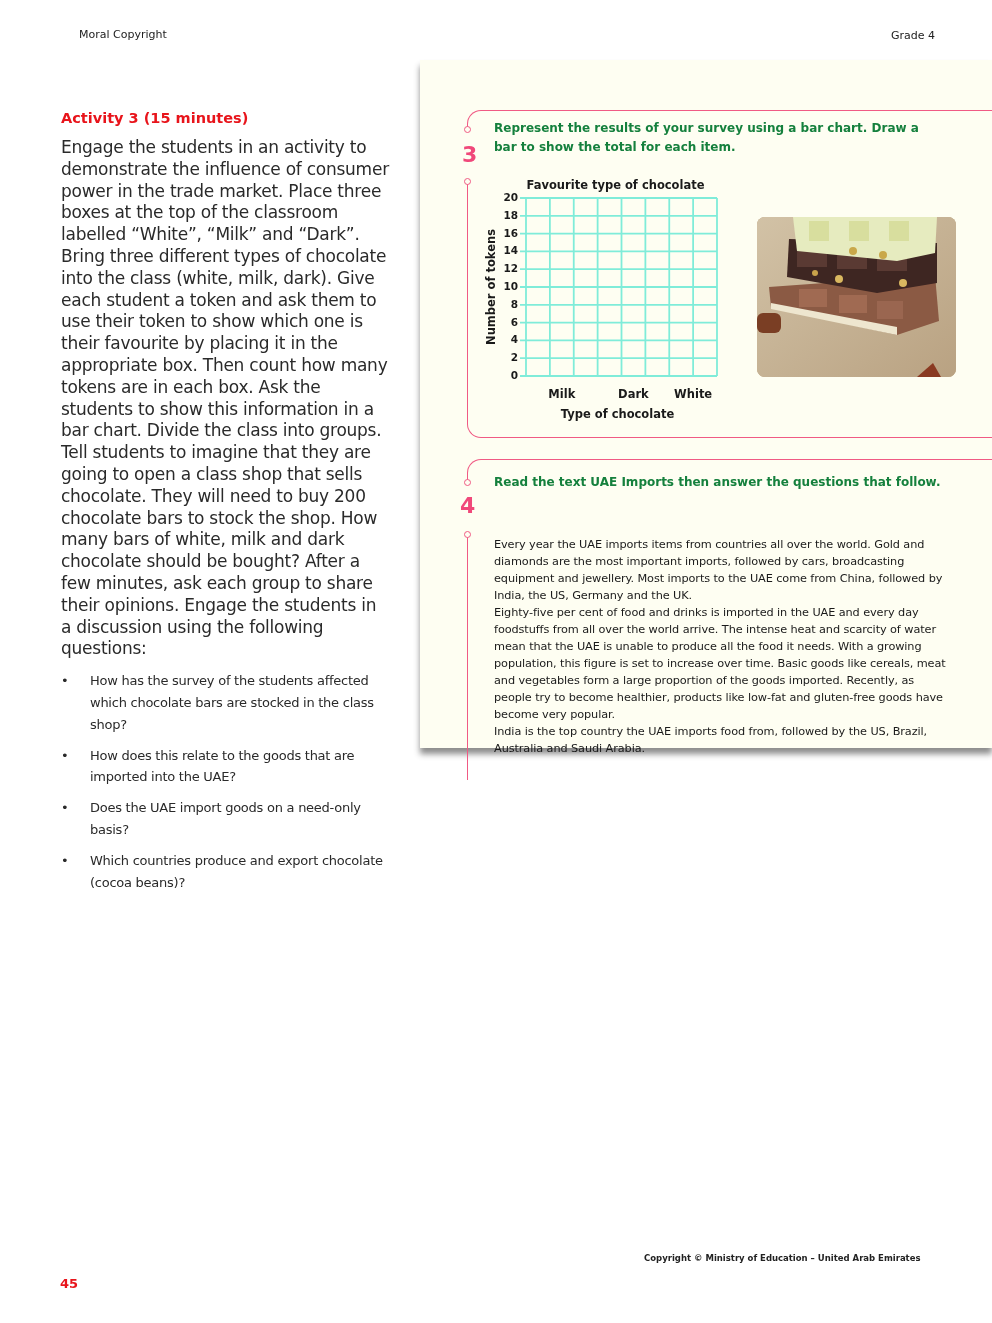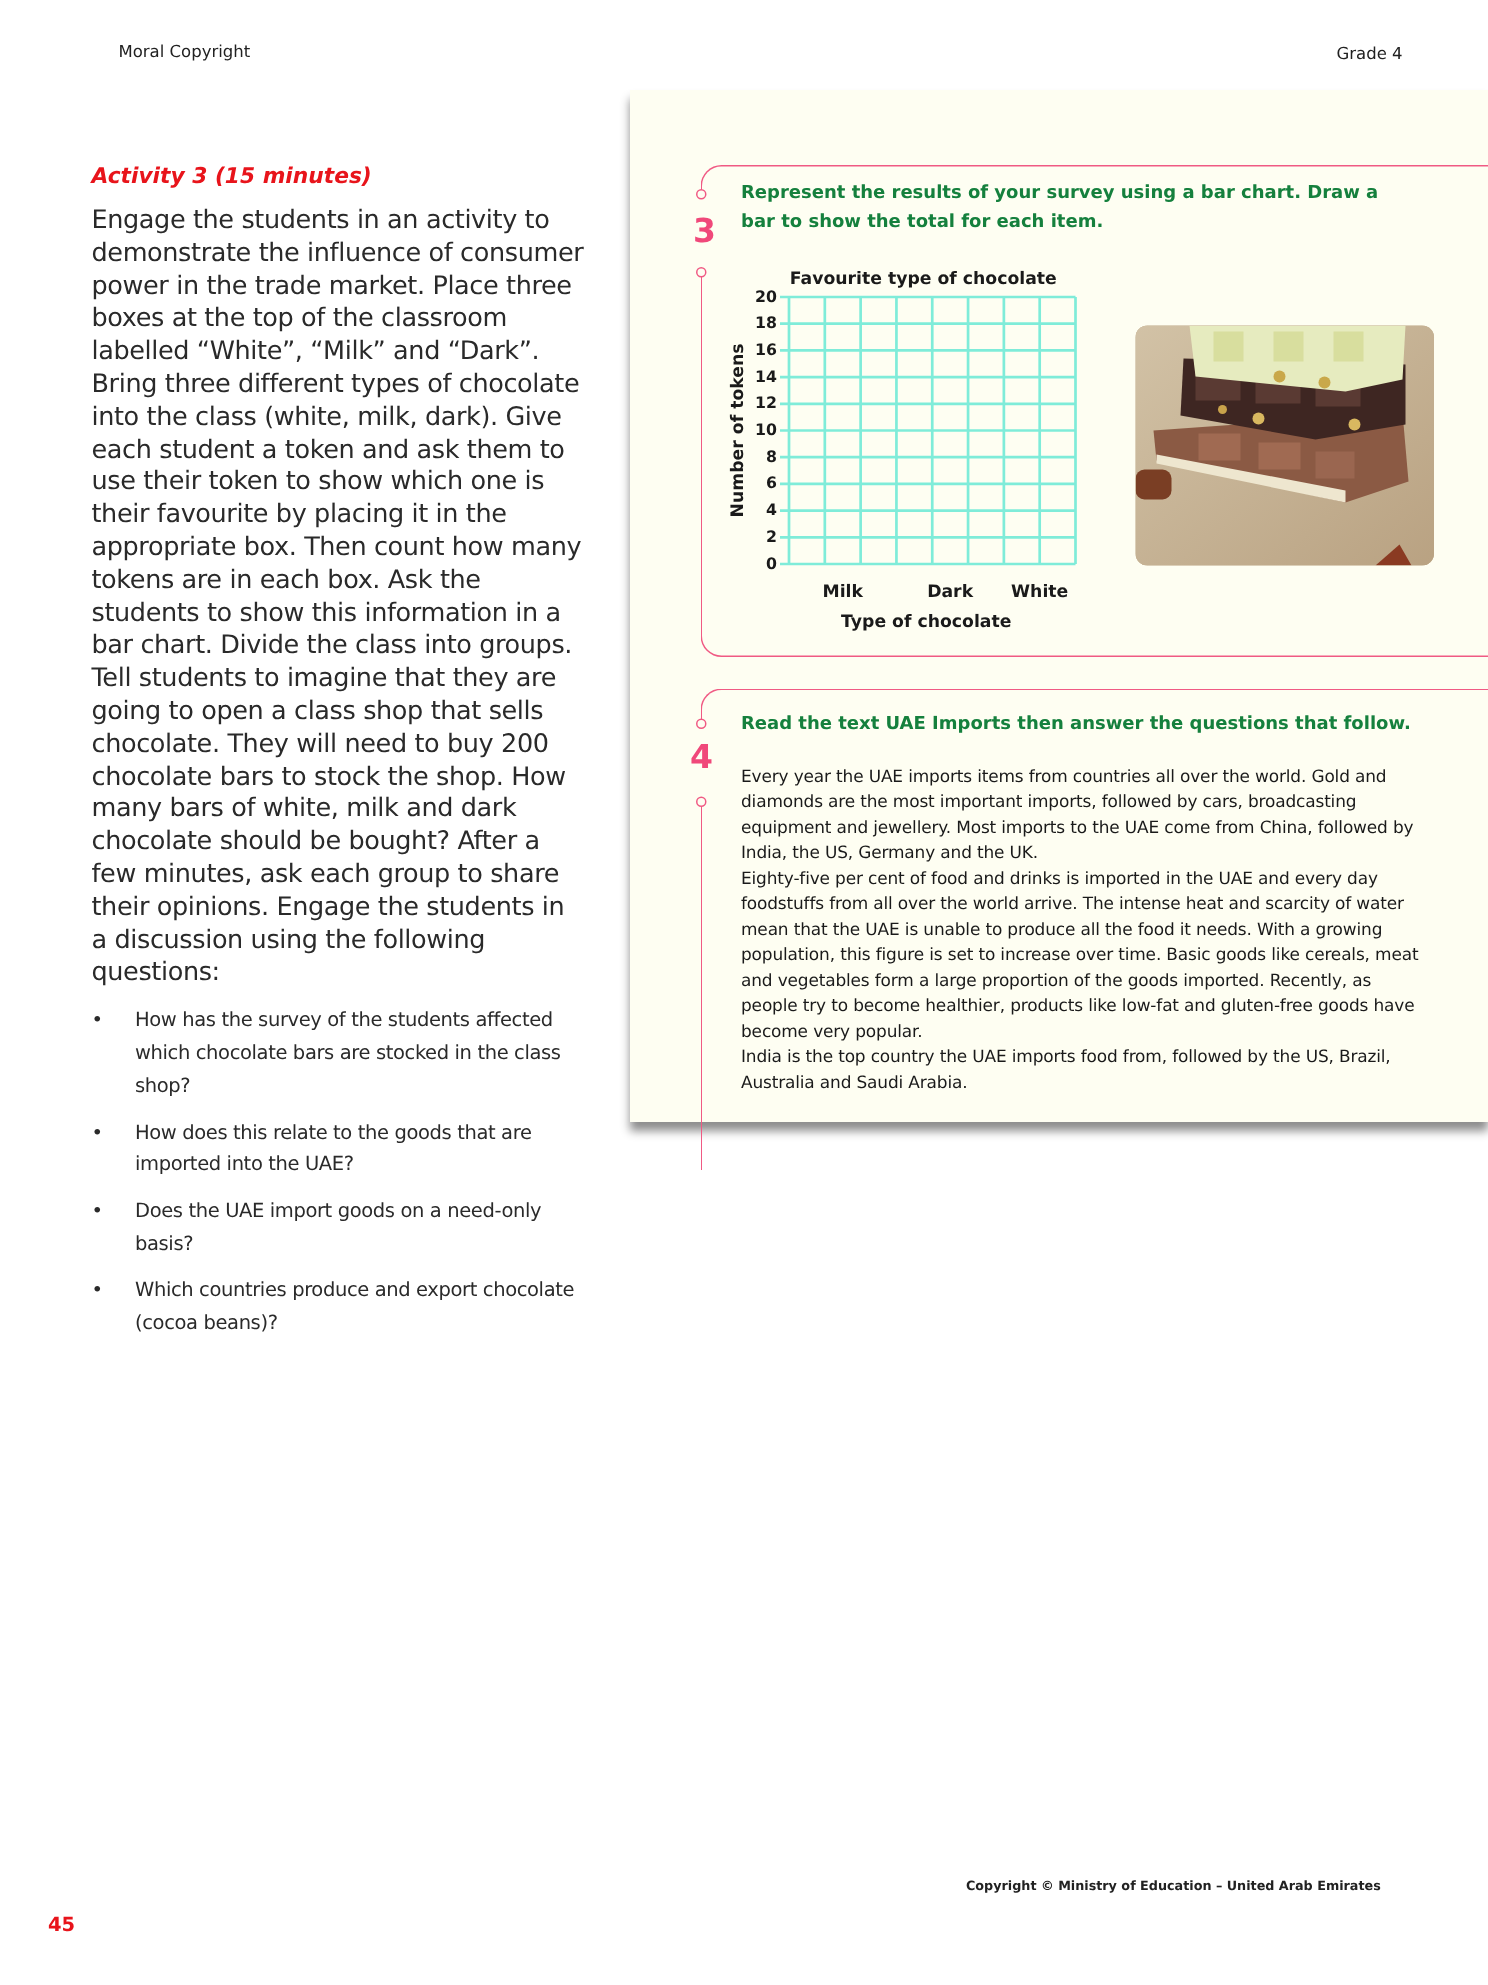--- a/index.html
+++ b/index.html
@@ -6,52 +6,52 @@
   body {
     width: 992px; height: 1323px; position: relative; background: #ffffff;
     font-family: "DejaVu Sans", sans-serif; color: #222;
     overflow: hidden;
   }
   .hdr-left { position: absolute; left: 79px; top: 28px; font-size: 11px; color: #222; }
   .hdr-right { position: absolute; left: 891px; top: 29px; font-size: 11px; color: #222; }
 
   
   .left { position: absolute; left: 61px; top: 110px; width: 330px; }
-  .act-title { font-size: 14.5px; color: #e8141b; margin: 0 0 11px 0; font-style: italic; }
+  .act-title { font-size: 14.5px; color: #e8141b; margin: 0 0 11px 0; }
   .act-title b { font-weight: bold; }
   .body-text { font-size: 17px; line-height: 21.8px; color: #2a2a2a; margin: 0; letter-spacing: -0.25px; }
   .qlist { list-style: none; padding: 0; margin: 10px 0 0 0; }
   .qlist li { position: relative; padding-left: 29px; font-size: 13px; line-height: 21.8px; color: #2a2a2a; margin-bottom: 9px; letter-spacing: -0.25px; }
   .qlist li .bullet { position: absolute; left: 0; top: 0; }
 
   
   .panel {
     position: absolute; left: 420px; top: 60px; width: 572px; height: 688px;
     background: #fefef2;
     box-shadow: 0 6px 6px rgba(0,0,0,0.45);
   }
   .bracket { position: absolute; border: 1.6px solid #f05a84; border-right: none; }
   .b3 { left: 47px; top: 50px; width: 530px; height: 326px; border-radius: 14px 0 0 14px; border-bottom: 1.6px solid #f05a84; }
   .b4 { left: 47px; top: 399px; width: 530px; height: 320px; border-radius: 14px 0 0 0; border-bottom: none; }
   .gap-mask { position: absolute; background: #fefef2; width: 8px; }
   .node { position: absolute; width: 5px; height: 5px; border: 1.4px solid #f05a84; border-radius: 50%; background: #fefef2; }
   .step-num { position: absolute; font-size: 22px; font-weight: bold; color: #f0487a; font-family: "DejaVu Sans", sans-serif; }
 
   .instr { position: absolute; font-size: 12px; font-weight: bold; color: #15803d; line-height: 19px; }
-  .reading { position: absolute; left: 74px; top: 449px; width: 460px; font-size: 11.3px; line-height: 17px; color: #1a1a1a; margin: 0; letter-spacing: -0.1px; }
+  .reading { position: absolute; left: 74px; top: 476px; width: 460px; font-size: 11.3px; line-height: 17px; color: #1a1a1a; margin: 0; letter-spacing: -0.1px; }
   .reading p { margin: 0; }
 
   .chart { position: absolute; left: 55px; top: 112px; }
   .photo {
     position: absolute; left: 337px; top: 157px; width: 199px; height: 160px;
     border-radius: 8px; overflow: hidden; background: #c7b395;
   }
 
   .copyright { position: absolute; left: 644px; top: 1253px; font-size: 8.5px; color: #222; font-weight: bold; }
-  .page-num { position: absolute; left: 32px; top: 1276px; font-size: 13px; font-weight: bold; color: #e8141b; }
+  .page-num { position: absolute; left: 60px; top: 1276px; font-size: 13px; font-weight: bold; color: #e8141b; }
 </style>
 </head>
 <body>
 
 <div class="hdr-left">Moral Copyright</div>
 <div class="hdr-right">Grade 4</div>
 
 <section class="left">
   <h3 class="act-title"><b>Activity 3</b><span> (15 minutes)</span></h3>
   <p class="body-text">Engage the students in an activity to demonstrate the influence of consumer power in the trade market. Place three boxes at the top of the classroom labelled “White”, “Milk” and “Dark”. Bring three different types of chocolate into the class (white, milk, dark). Give each student a token and ask them to use their token to show which one is their favourite by placing it in the appropriate box. Then count how many tokens are in each box. Ask the students to show this information in a bar chart. Divide the class into groups. Tell students to imagine that they are going to open a class shop that sells chocolate. They will need to buy 200 chocolate bars to stock the shop. How many bars of white, milk and dark chocolate should be bought? After a few minutes, ask each group to share their opinions. Engage the students in a discussion using the following questions:</p>

